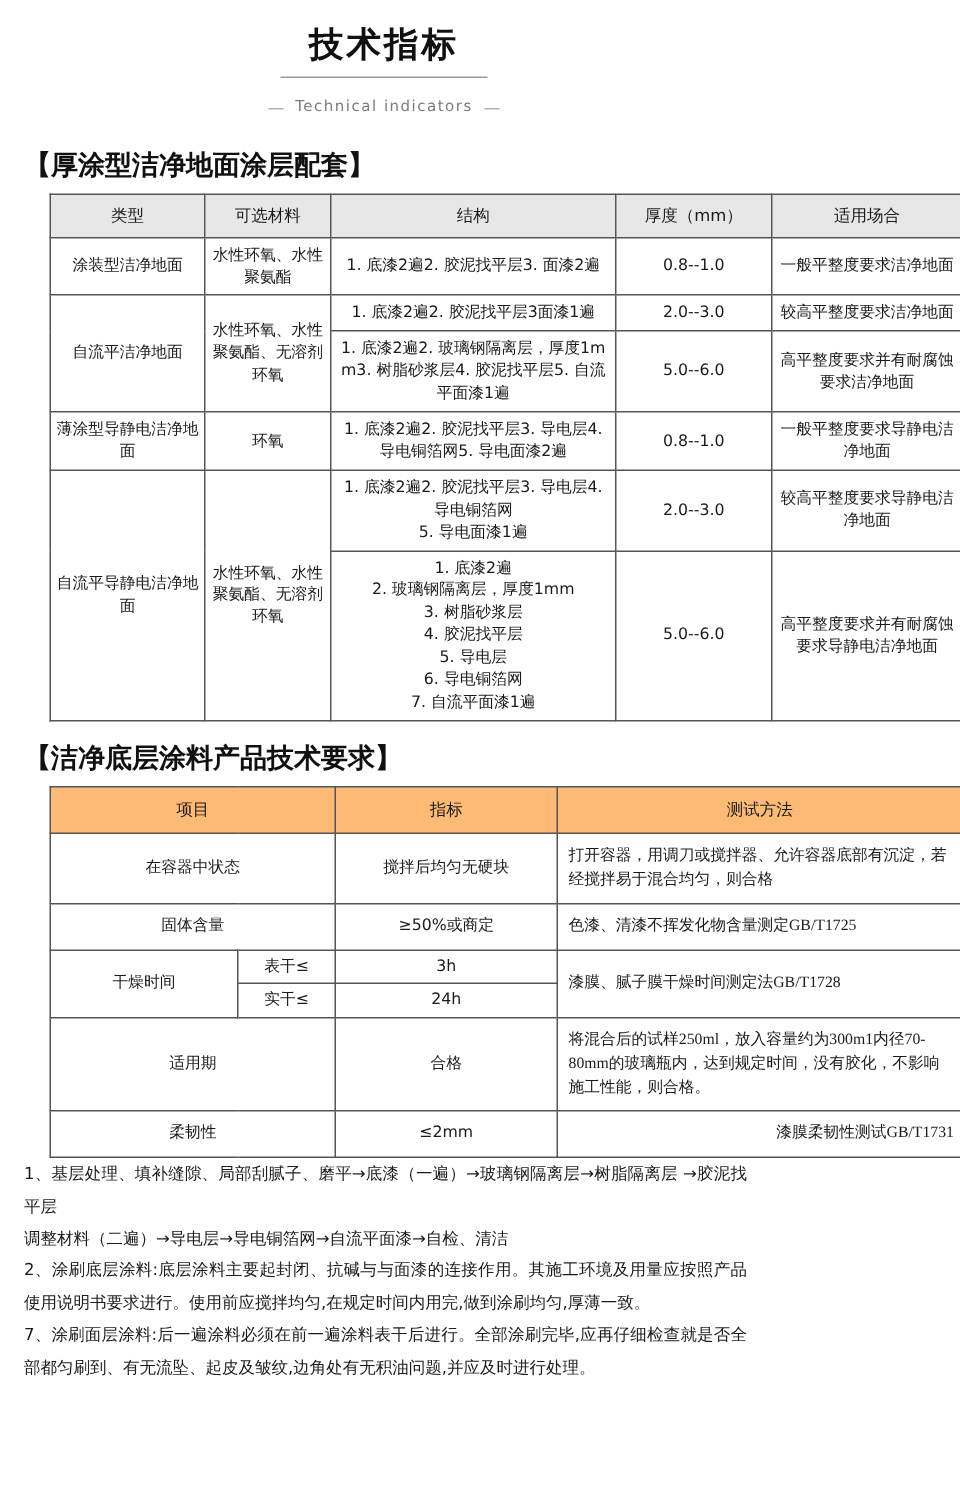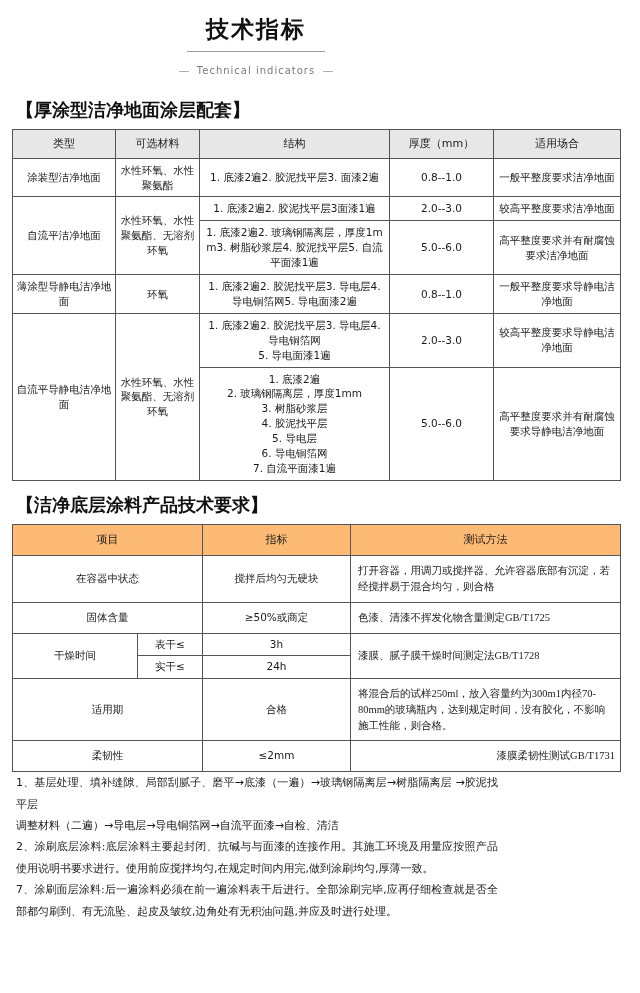--- a/index.html
+++ b/index.html
@@ -52,21 +52,21 @@
   }
   .sub-title:before { left: 0; }
   .sub-title:after { right: 0; }
 
   .section-head {
     font-size: 18px;
     font-weight: bold;
     margin: 12px 0 7px 16px;
     color: #111;
   }
-  .tbl-wrap { padding: 0 12px; }
+  .tbl-wrap { padding: 0 33px; }
   table.grid {
     border-collapse: collapse;
     width: 608px;
     table-layout: fixed;
   }
   table.grid td, table.grid th {
     border: 1px solid #555;
     padding: 4px 3px;
     font-size: 10.5px;
     line-height: 1.42;

